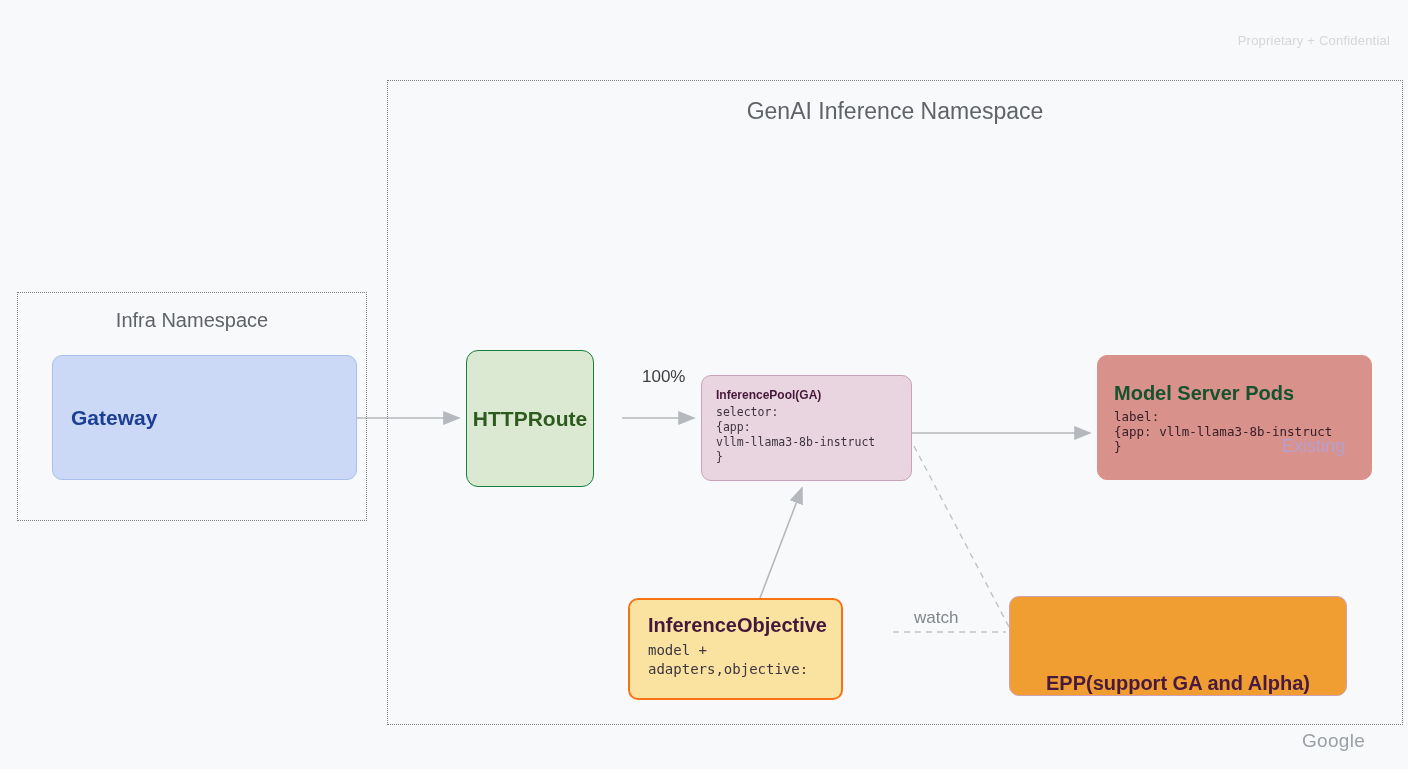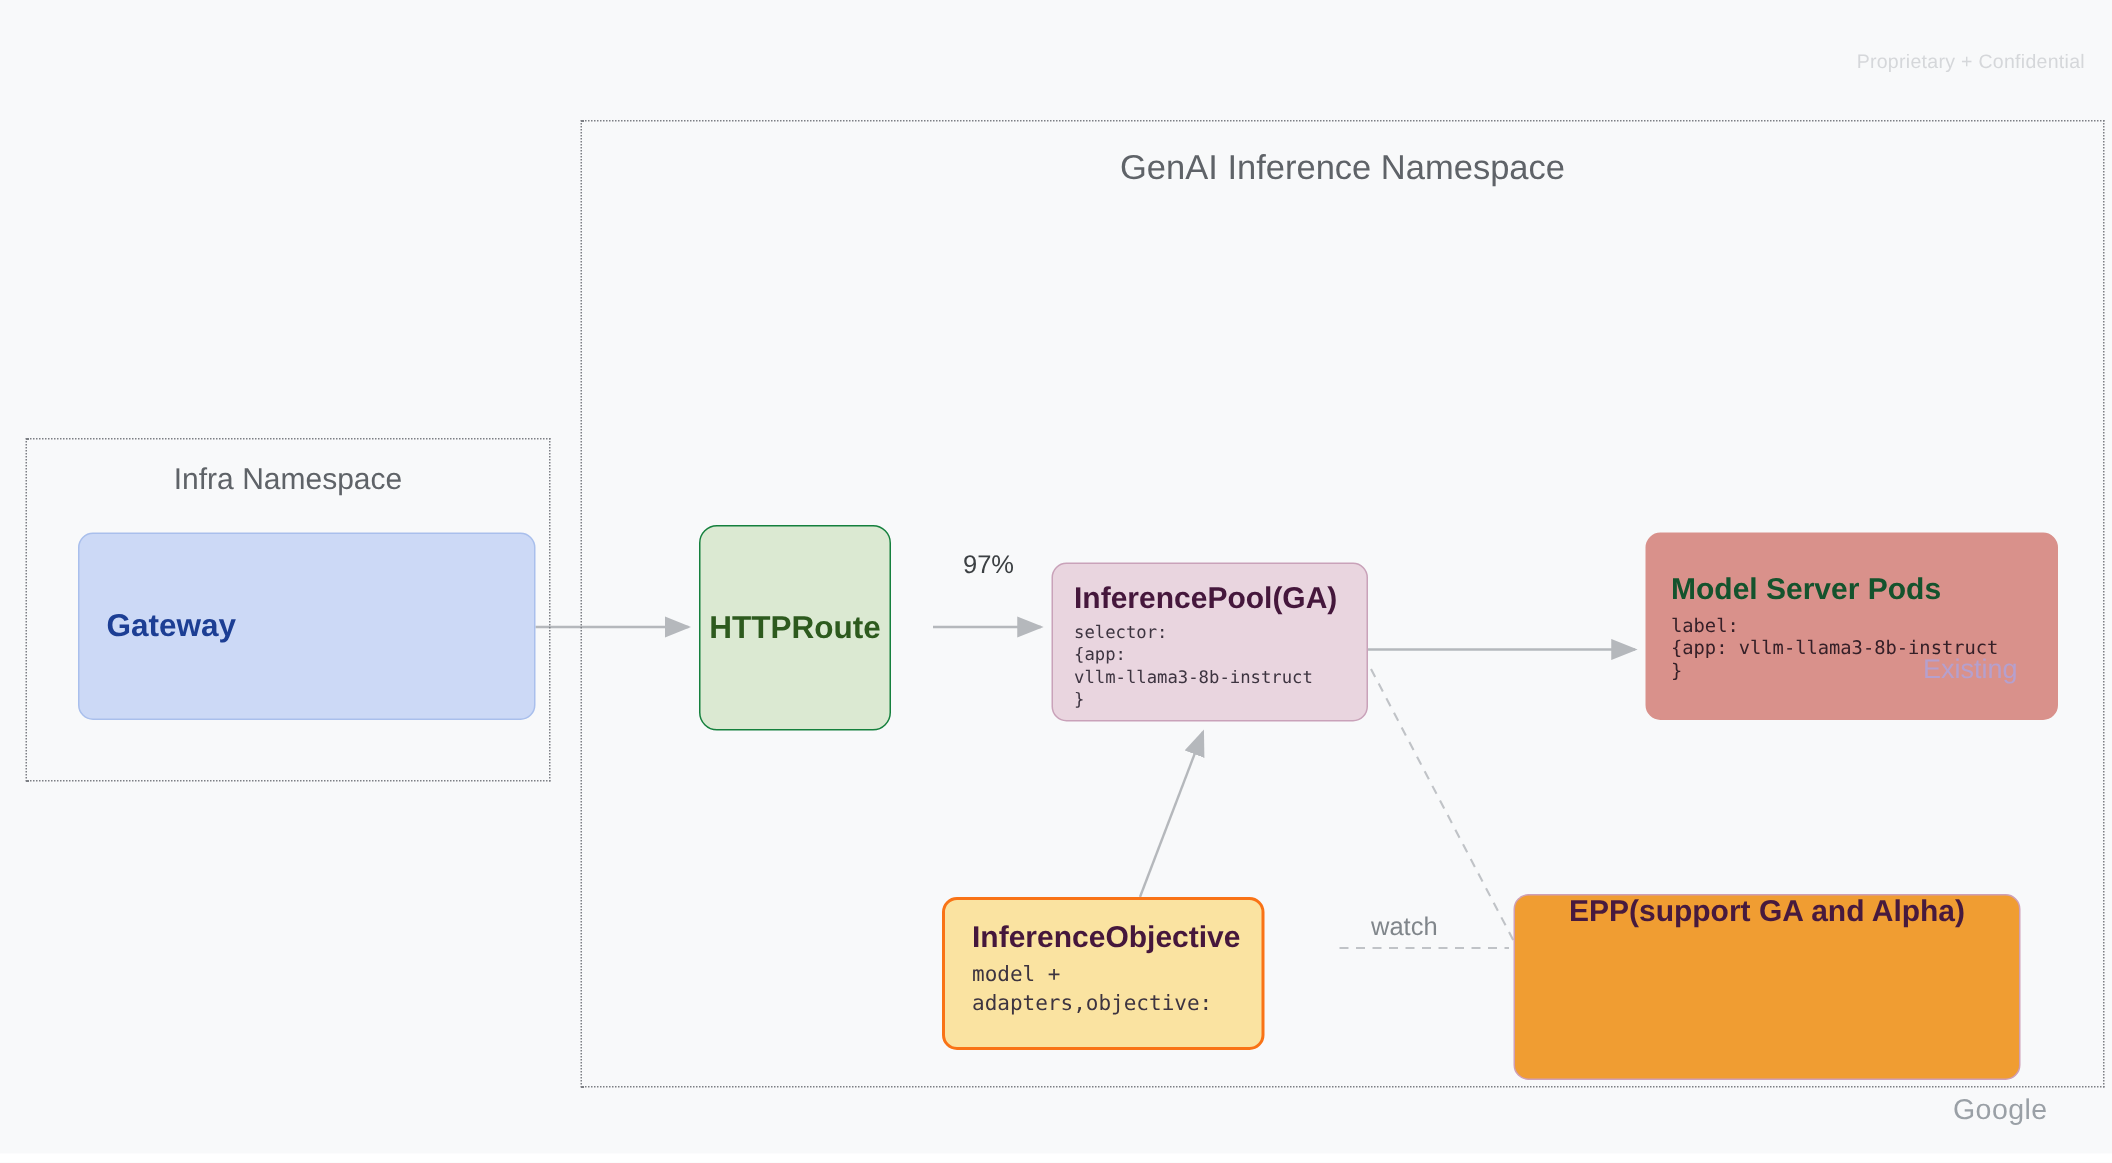--- a/index.html
+++ b/index.html
@@ -36,21 +36,21 @@
     background:#dbe9d2;border:1px solid #15803d;
     display:flex;align-items:center;justify-content:center;
   }
   .httproute-label{color:#2d5a1e;font-weight:bold;font-size:21px;}
 
   .pool{
     left:701px;top:375px;width:211px;height:106px;
     background:#e9d5df;border:1px solid #c9a2b9;
     padding:12px 14px;
   }
-  .pool-title{color:#45173c;font-weight:bold;font-size:20px;margin-bottom:3px;}
+  .pool-title{color:#45173c;font-weight:bold;font-size:12px;margin-bottom:3px;}
   .code{font-family:"DejaVu Sans Mono","Liberation Mono",monospace;color:#3d3440;}
   .pool .code{font-size:11.5px;line-height:15px;}
 
   .pods{
     left:1097px;top:355px;width:275px;height:125px;
     background:#d9918b;border:1px solid #d9918b;
     padding:26px 16px 0 16px;
   }
   .pods-title{color:#14532d;font-weight:bold;font-size:20px;margin-bottom:4px;}
   .pods .code{font-size:12.5px;line-height:15px;color:#362028;}
@@ -58,23 +58,23 @@
 
   .objective{
     left:628px;top:598px;width:215px;height:102px;
     background:#fae3a1;border:2px solid #f97316;
     padding:14px 18px;
   }
   .objective-title{color:#45173c;font-weight:bold;font-size:20px;margin-bottom:4px;}
   .objective .code{font-size:14px;line-height:19px;}
 
   .epp{
-    left:1009px;top:596px;width:338px;height:124px;
+    left:1009px;top:596px;width:338px;height:100px;
     background:#f09d32;border:1px solid #cf9fb6;
-    display:flex;align-items:flex-start;justify-content:center;
+    display:flex;align-items:flex-end;justify-content:center;
   }
   .epp-label{color:#471a3e;font-weight:bold;font-size:20px;}
 
   .edge-label{position:absolute;color:#3c4043;font-size:17px;}
   .label-100{left:642px;top:367px;}
   .label-watch{left:914px;top:608px;color:#80868b;}
 
   .google-logo{
     position:absolute;left:1302px;top:730px;
     font-size:19px;color:#9aa0a6;letter-spacing:.3px;
@@ -111,21 +111,21 @@
   </div>
 
   <div class="node gateway">
     <span class="gateway-label">Gateway</span>
   </div>
 
   <div class="node httproute">
     <span class="httproute-label">HTTPRoute</span>
   </div>
 
-  <div class="edge-label label-100">97%</div>
+  <div class="edge-label label-100">100%</div>
 
   <div class="node pool">
     <div class="pool-title">InferencePool(GA)</div>
     <div class="code">selector:</div>
     <div class="code">{app:</div>
     <div class="code">vllm-llama3-8b-instruct</div>
     <div class="code">}</div>
   </div>
 
   <div class="node pods">

